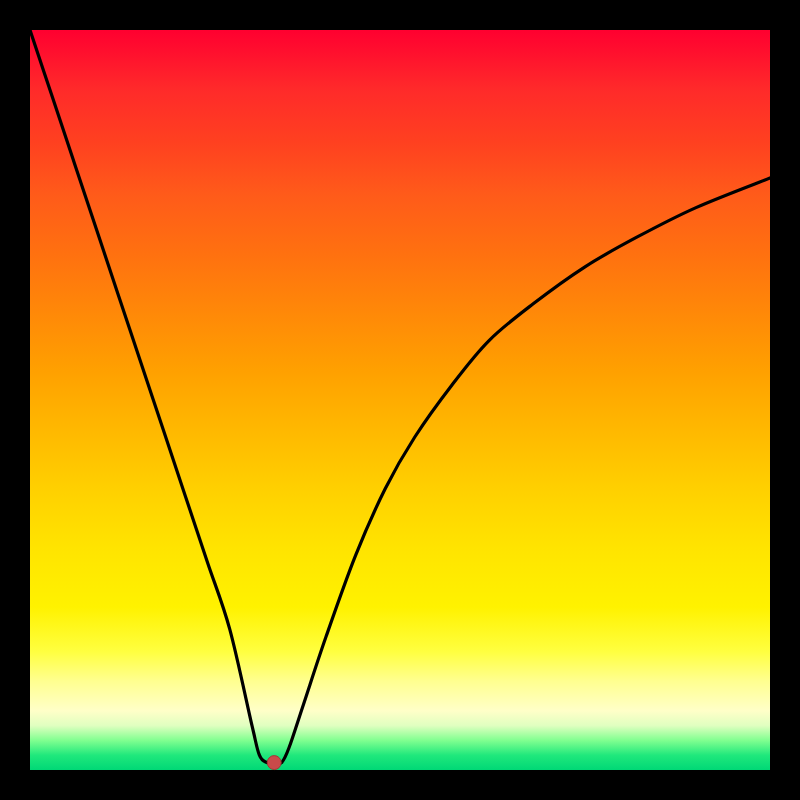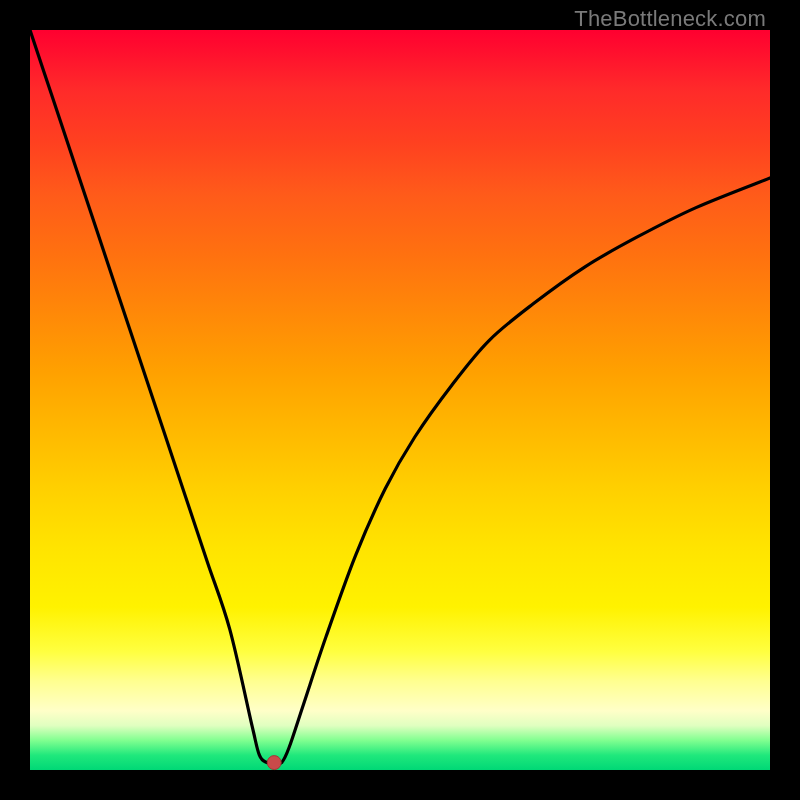--- a/index.html
+++ b/index.html
@@ -52,20 +52,19 @@
     top: 0;
     width: 740px;
     height: 740px;
     overflow: visible;
   }
 </style>
 </head>
 <body>
 
 <div class="container">
-  <div class="watermark">TheBottleneck.com</div>
   <div class="plot-area">
     <svg class="curve" viewBox="0 0 740 740" preserveAspectRatio="none">
       <path id="curve-path" fill="none" stroke="#000" stroke-width="3.2" stroke-linecap="round" stroke-linejoin="round" d="M 0,0 C 3.6999999999999997,11.100000000000003 14.8,44.40000000000002 22.2,66.60000000000002 C 29.599999999999998,88.80000000000003 37,111.00000000000004 44.4,133.20000000000005 C 51.8,155.40000000000006 59.199999999999996,177.60000000000008 66.6,199.80000000000007 C 74,222.00000000000006 81.39999999999999,244.2 88.8,266.4 C 96.2,288.59999999999997 103.6,310.79999999999995 111,332.99999999999994 C 118.4,355.19999999999993 125.79999999999998,377.4 133.2,399.59999999999997 C 140.6,421.79999999999995 148,444 155.4,466.2 C 162.8,488.4 170.2,510.59999999999997 177.6,532.8 C 185,555 192.4,572.2666666666667 199.8,599.4 C 207.20000000000002,626.5333333333333 217.06666666666666,674.6333333333333 222,695.6 C 226.93333333333334,716.5666666666667 226.93333333333334,719.0333333333334 229.4,725.2 C 231.86666666666667,731.3666666666667 234.33333333333334,731.3666666666667 236.8,732.6 C 239.26666666666668,733.8333333333334 241.73333333333335,732.6 244.20000000000002,732.6 C 246.66666666666669,732.6 249.13333333333335,735.0666666666667 251.60000000000002,732.6 C 254.0666666666667,730.1333333333333 255.3,727.6666666666666 259,717.8 C 262.7,707.9333333333333 267.6333333333333,691.9 273.8,673.4 C 279.9666666666667,654.9 287.3666666666667,631.4666666666666 296,606.8 C 304.6333333333333,582.1333333333333 315.73333333333335,550.0666666666666 325.6,525.4 C 335.4666666666667,500.73333333333335 345.3333333333333,478.53333333333336 355.2,458.8 C 365.06666666666666,439.06666666666666 373.70000000000005,424.26666666666665 384.8,407 C 395.9,389.73333333333335 409.46666666666664,371.23333333333335 421.79999999999995,355.2 C 434.13333333333327,339.16666666666663 445.23333333333335,324.3666666666667 458.8,310.8 C 472.3666666666667,297.23333333333335 487.16666666666674,286.1333333333333 503.20000000000005,273.8 C 519.2333333333333,261.4666666666667 537.7333333333333,247.89999999999995 555,236.79999999999995 C 572.2666666666667,225.69999999999996 588.3,217.0666666666667 606.8,207.20000000000005 C 625.3,197.3333333333334 643.8,187.4666666666667 666,177.60000000000002 C 688.2,167.73333333333335 727.6666666666666,152.93333333333334 740,148"></path>
       <circle id="marker-dot" r="7" fill="#c94a4a" stroke="#a03838" stroke-width="1" cx="244.20000000000002" cy="732.6"></circle>
     </svg>
   </div>
 </div>
 
 </body></html>

